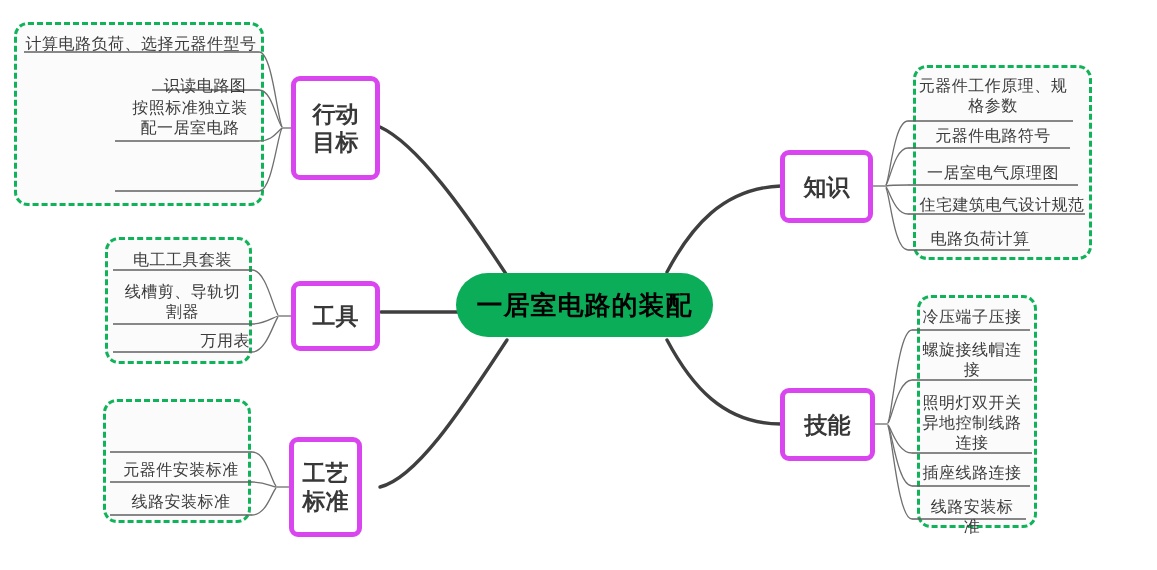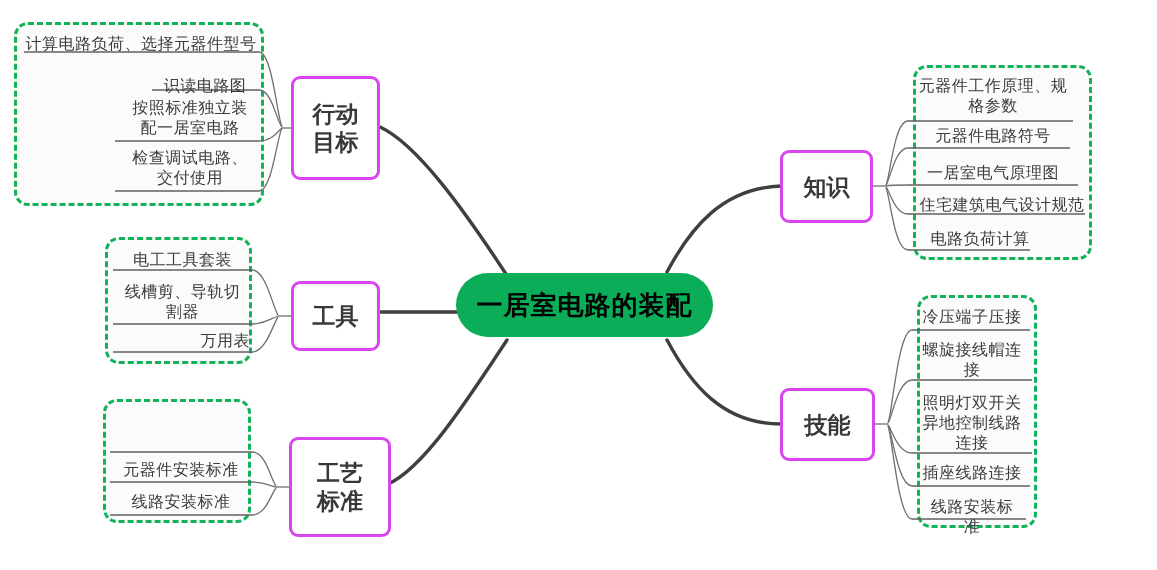--- a/index.html
+++ b/index.html
@@ -59,33 +59,33 @@
   
   #lf-x1{left:922px;top:307px;width:100px;}
   #lf-x2{left:922px;top:340px;width:100px;}
   #lf-x3{left:922px;top:393px;width:100px;}
   #lf-x4{left:922px;top:463px;width:100px;}
   #lf-x5{left:927px;top:497px;width:90px;}
 
   
   .bnode{
     position:absolute;
-    border:3px solid #d946ef;
+    border:5px solid #d946ef;
     border-radius:9px;
     background:#ffffff;
     box-sizing:border-box;
     display:flex;align-items:center;justify-content:center;
     text-align:center;
     font-size:23px;font-weight:bold;color:#383838;
     line-height:28px;
   }
   .bnode .lbl{display:block;width:56px;word-break:break-all;}
   #bn-action{left:291px;top:76px;width:89px;height:104px;}
   #bn-tools{left:291px;top:281px;width:89px;height:70px;}
-  #bn-standards{left:289px;top:437px;width:102px;height:100px;justify-content:center;}
+  #bn-standards{left:289px;top:437px;width:73px;height:100px;justify-content:center;}
   #bn-knowledge{left:780px;top:150px;width:93px;height:73px;}
   #bn-skills{left:780px;top:388px;width:95px;height:73px;text-align:center;}
 
   
   #central{
     position:absolute;
     left:456px;top:273px;width:257px;height:64px;
     background:#0bad58;
     border-radius:32px;
     display:flex;align-items:center;justify-content:center;
@@ -166,21 +166,20 @@
       <path d="M912,453 C898,453 892,430 888,425"></path>
       <path d="M912,486 C898,486 892,432 888,425"></path>
       <path d="M912,519 C898,519 892,434 888,426"></path>
       <path d="M888,424 L875,424"></path>
     </g>
   </svg>
 
   <div class="leaf" id="lf-a1">计算电路负荷、选择元器件型号</div>
   <div class="leaf" id="lf-a2">识读电路图</div>
   <div class="leaf" id="lf-a3">按照标准独立装配一居室电路</div>
-  <div class="leaf" id="lf-a4">检查调试电路、交付使用</div>
 
   <div class="leaf" id="lf-t1">电工工具套装</div>
   <div class="leaf" id="lf-t2">线槽剪、导轨切割器</div>
   <div class="leaf" id="lf-t3">万用表</div>
 
   <div class="leaf" id="lf-s2">元器件安装标准</div>
   <div class="leaf" id="lf-s3">线路安装标准</div>
 
   <div class="leaf" id="lf-k1">元器件工作原理、规格参数</div>
   <div class="leaf" id="lf-k2">元器件电路符号</div>

